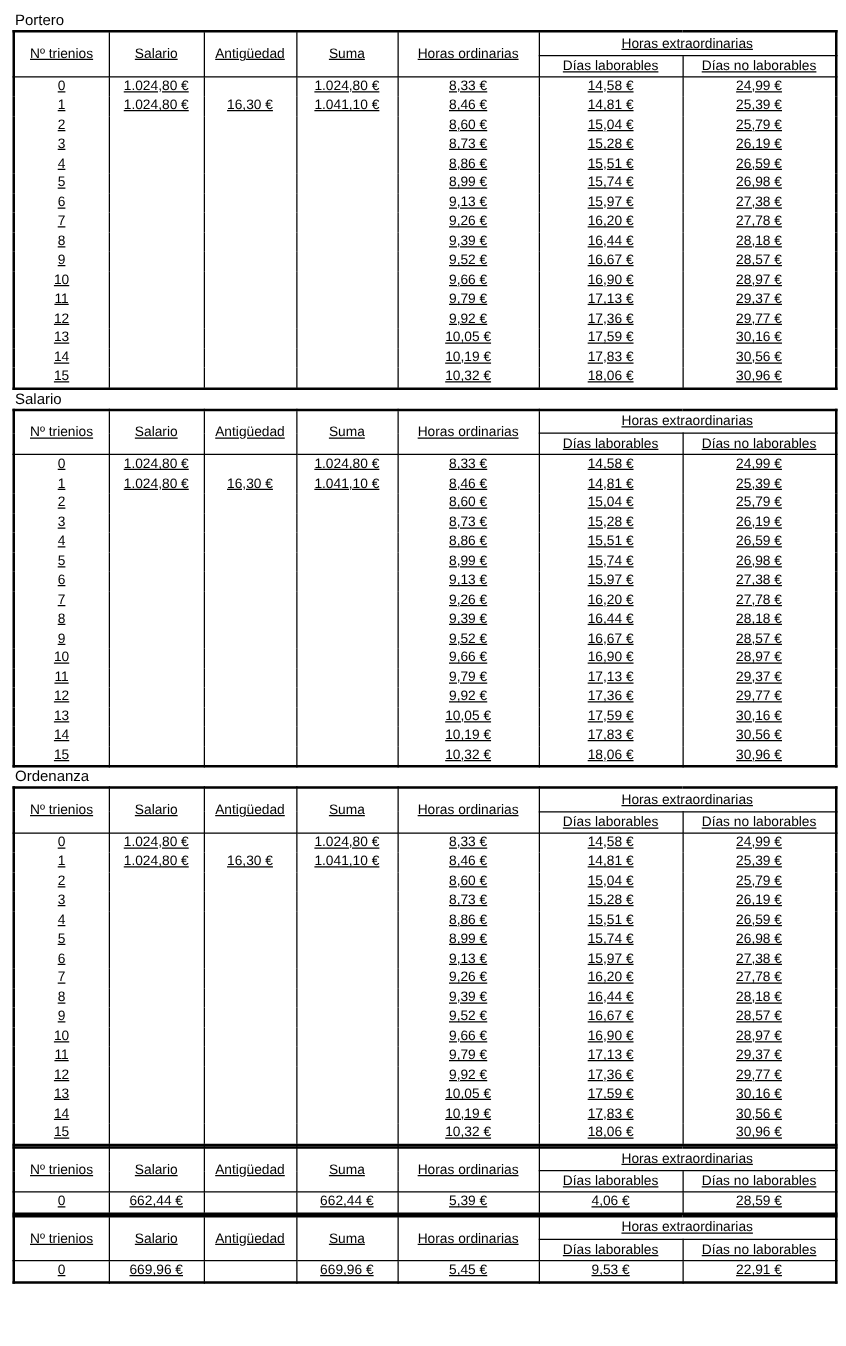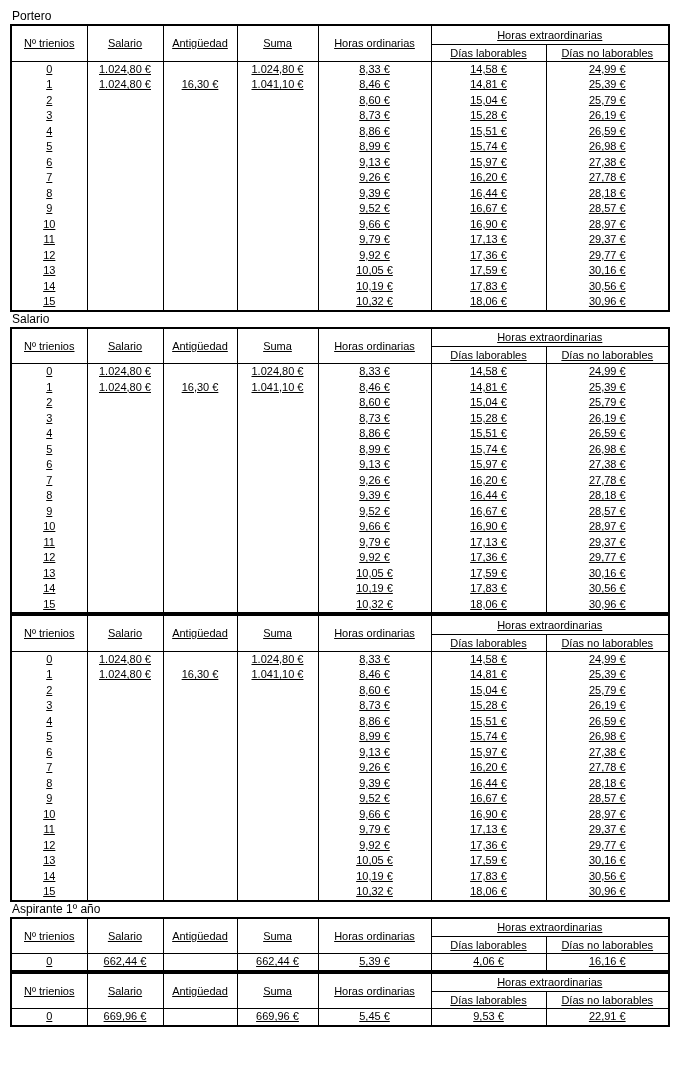--- a/index.html
+++ b/index.html
@@ -382,20 +382,21 @@
             <td></td>
             <td>10,32 €</td>
             <td>18,06 €</td>
             <td>30,96 €</td>
           </tr>
         </tbody>
     </table>
   </section>
 
   <section>
+    <div class="section-title">Ordenanza</div>
     <table class="salary">
       <colgroup>
         <col style="width:76px">
           <col style="width:76px">
           <col style="width:74px">
           <col style="width:81px">
           <col style="width:113px">
           <col style="width:115px">
           <col style="width:123px">
       </colgroup>
@@ -550,60 +551,20 @@
             <td>30,56 €</td>
           </tr>
           <tr>
             <td>15</td>
             <td></td>
             <td></td>
             <td></td>
             <td>10,32 €</td>
             <td>18,06 €</td>
             <td>30,96 €</td>
-          </tr>
-        </tbody>
-    </table>
-  </section>
-
-  <section>
-    <div class="section-title">Aspirante 1º año</div>
-    <table class="salary">
-      <colgroup>
-        <col style="width:76px">
-          <col style="width:76px">
-          <col style="width:74px">
-          <col style="width:81px">
-          <col style="width:113px">
-          <col style="width:115px">
-          <col style="width:123px">
-      </colgroup>
-      <thead>
-        <tr class="h1">
-          <th rowspan="2" class="th-span">Nº trienios</th>
-          <th rowspan="2" class="th-span">Salario</th>
-          <th rowspan="2" class="th-span">Antigüedad</th>
-          <th rowspan="2" class="th-span">Suma</th>
-          <th rowspan="2" class="th-span">Horas ordinarias</th>
-          <th colspan="2" class="th-group">Horas extraordinarias</th>
-        </tr>
-        <tr class="h2">
-          <th class="th-sub">Días laborables</th>
-          <th class="th-sub">Días no laborables</th>
-        </tr>
-      </thead>
-      <tbody>
-          <tr>
-            <td>0</td>
-            <td>662,44 €</td>
-            <td></td>
-            <td>662,44 €</td>
-            <td>5,39 €</td>
-            <td>4,06 €</td>
-            <td>16,16 €</td>
           </tr>
         </tbody>
     </table>
   </section>
 
   <section>
     <table class="salary">
       <colgroup>
         <col style="width:76px">
           <col style="width:76px">
@@ -623,20 +584,59 @@
           <th colspan="2" class="th-group">Horas extraordinarias</th>
         </tr>
         <tr class="h2">
           <th class="th-sub">Días laborables</th>
           <th class="th-sub">Días no laborables</th>
         </tr>
       </thead>
       <tbody>
           <tr>
             <td>0</td>
+            <td>662,44 €</td>
+            <td></td>
+            <td>662,44 €</td>
+            <td>5,39 €</td>
+            <td>4,06 €</td>
+            <td>28,59 €</td>
+          </tr>
+        </tbody>
+    </table>
+  </section>
+
+  <section>
+    <table class="salary">
+      <colgroup>
+        <col style="width:76px">
+          <col style="width:76px">
+          <col style="width:74px">
+          <col style="width:81px">
+          <col style="width:113px">
+          <col style="width:115px">
+          <col style="width:123px">
+      </colgroup>
+      <thead>
+        <tr class="h1">
+          <th rowspan="2" class="th-span">Nº trienios</th>
+          <th rowspan="2" class="th-span">Salario</th>
+          <th rowspan="2" class="th-span">Antigüedad</th>
+          <th rowspan="2" class="th-span">Suma</th>
+          <th rowspan="2" class="th-span">Horas ordinarias</th>
+          <th colspan="2" class="th-group">Horas extraordinarias</th>
+        </tr>
+        <tr class="h2">
+          <th class="th-sub">Días laborables</th>
+          <th class="th-sub">Días no laborables</th>
+        </tr>
+      </thead>
+      <tbody>
+          <tr>
+            <td>0</td>
             <td>669,96 €</td>
             <td></td>
             <td>669,96 €</td>
             <td>5,45 €</td>
             <td>9,53 €</td>
             <td>22,91 €</td>
           </tr>
         </tbody>
     </table>
   </section>

